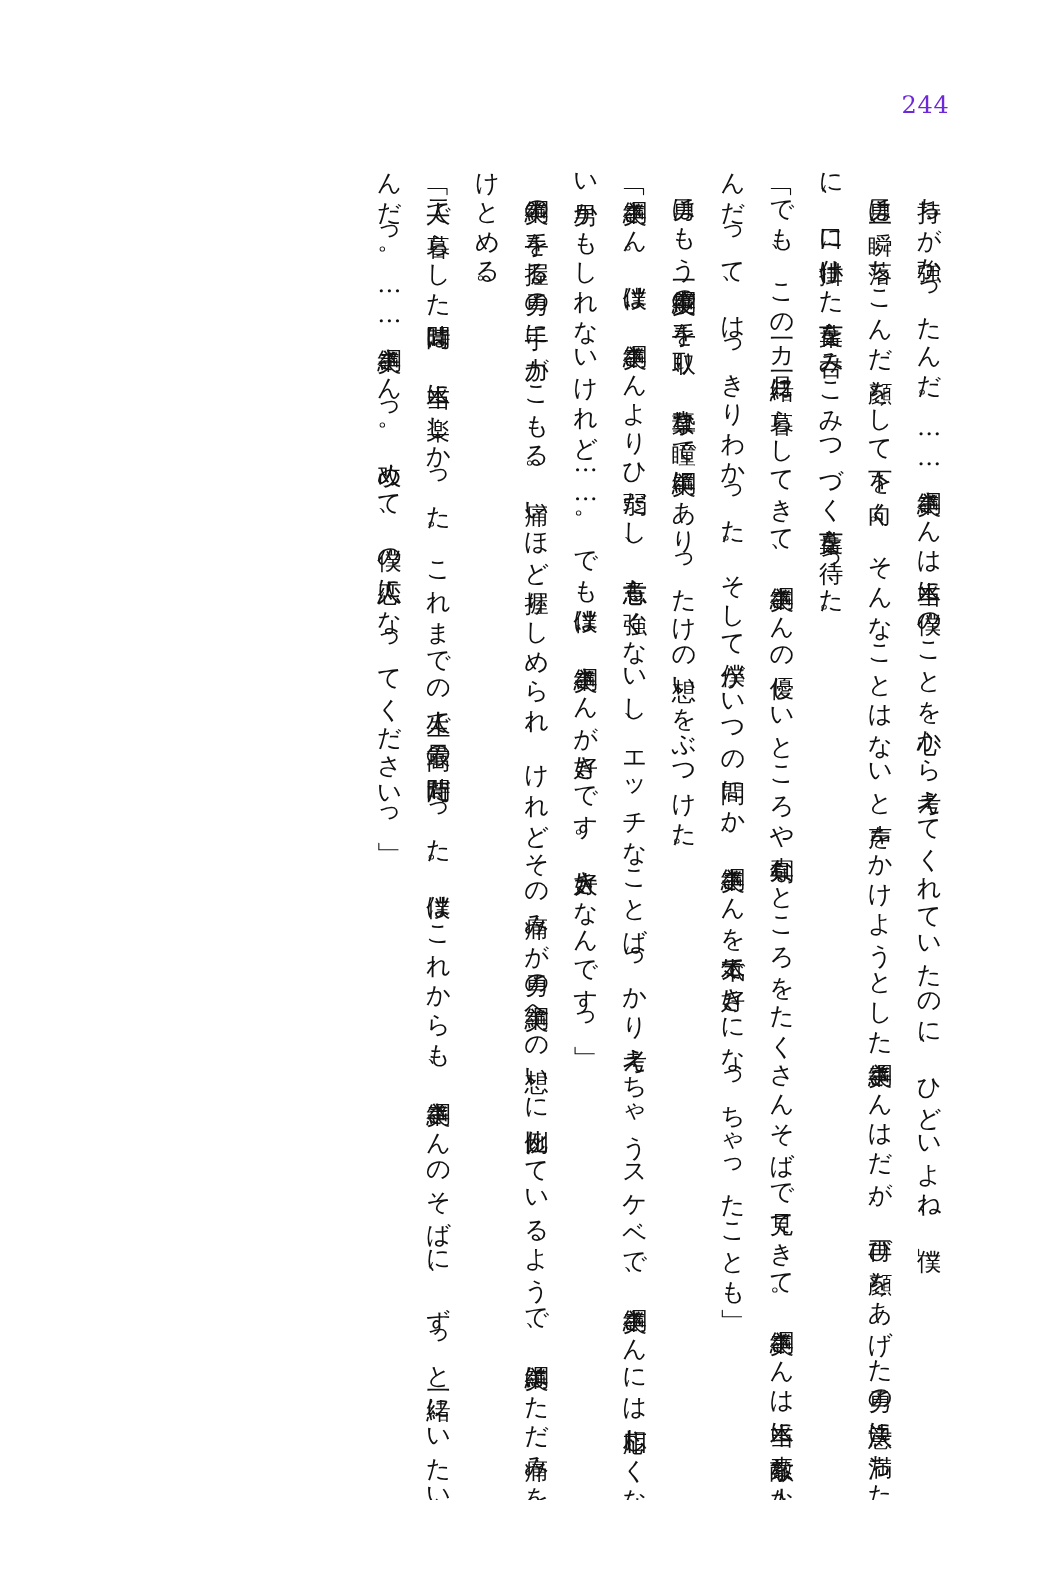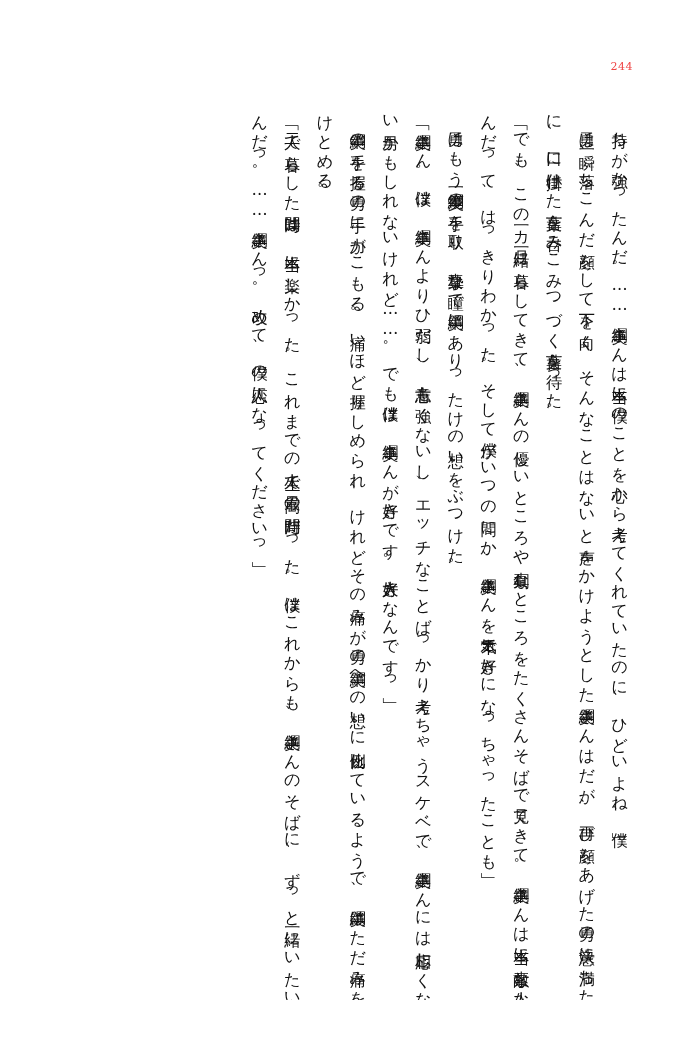--- a/index.html
+++ b/index.html
@@ -18,23 +18,23 @@
     position: relative;
     width: 695px;
     height: 1050px;
     box-sizing: border-box;
     background: #fff;
   }
   .page-number {
     position: absolute;
     top: 60px;
     right: 62px;
-    font-size: 11px;
+    font-size: 16px;
     letter-spacing: 0.5px;
-    color: #ef4444;
+    color: #6d28d9;
     font-family: "DejaVu Serif", "Liberation Serif", serif;
   }
   .body-text {
     position: absolute;
     top: 104px;
     right: 60px;
     left: 60px;
     bottom: 50px;
     writing-mode: vertical-rl;
     text-orientation: upright;

